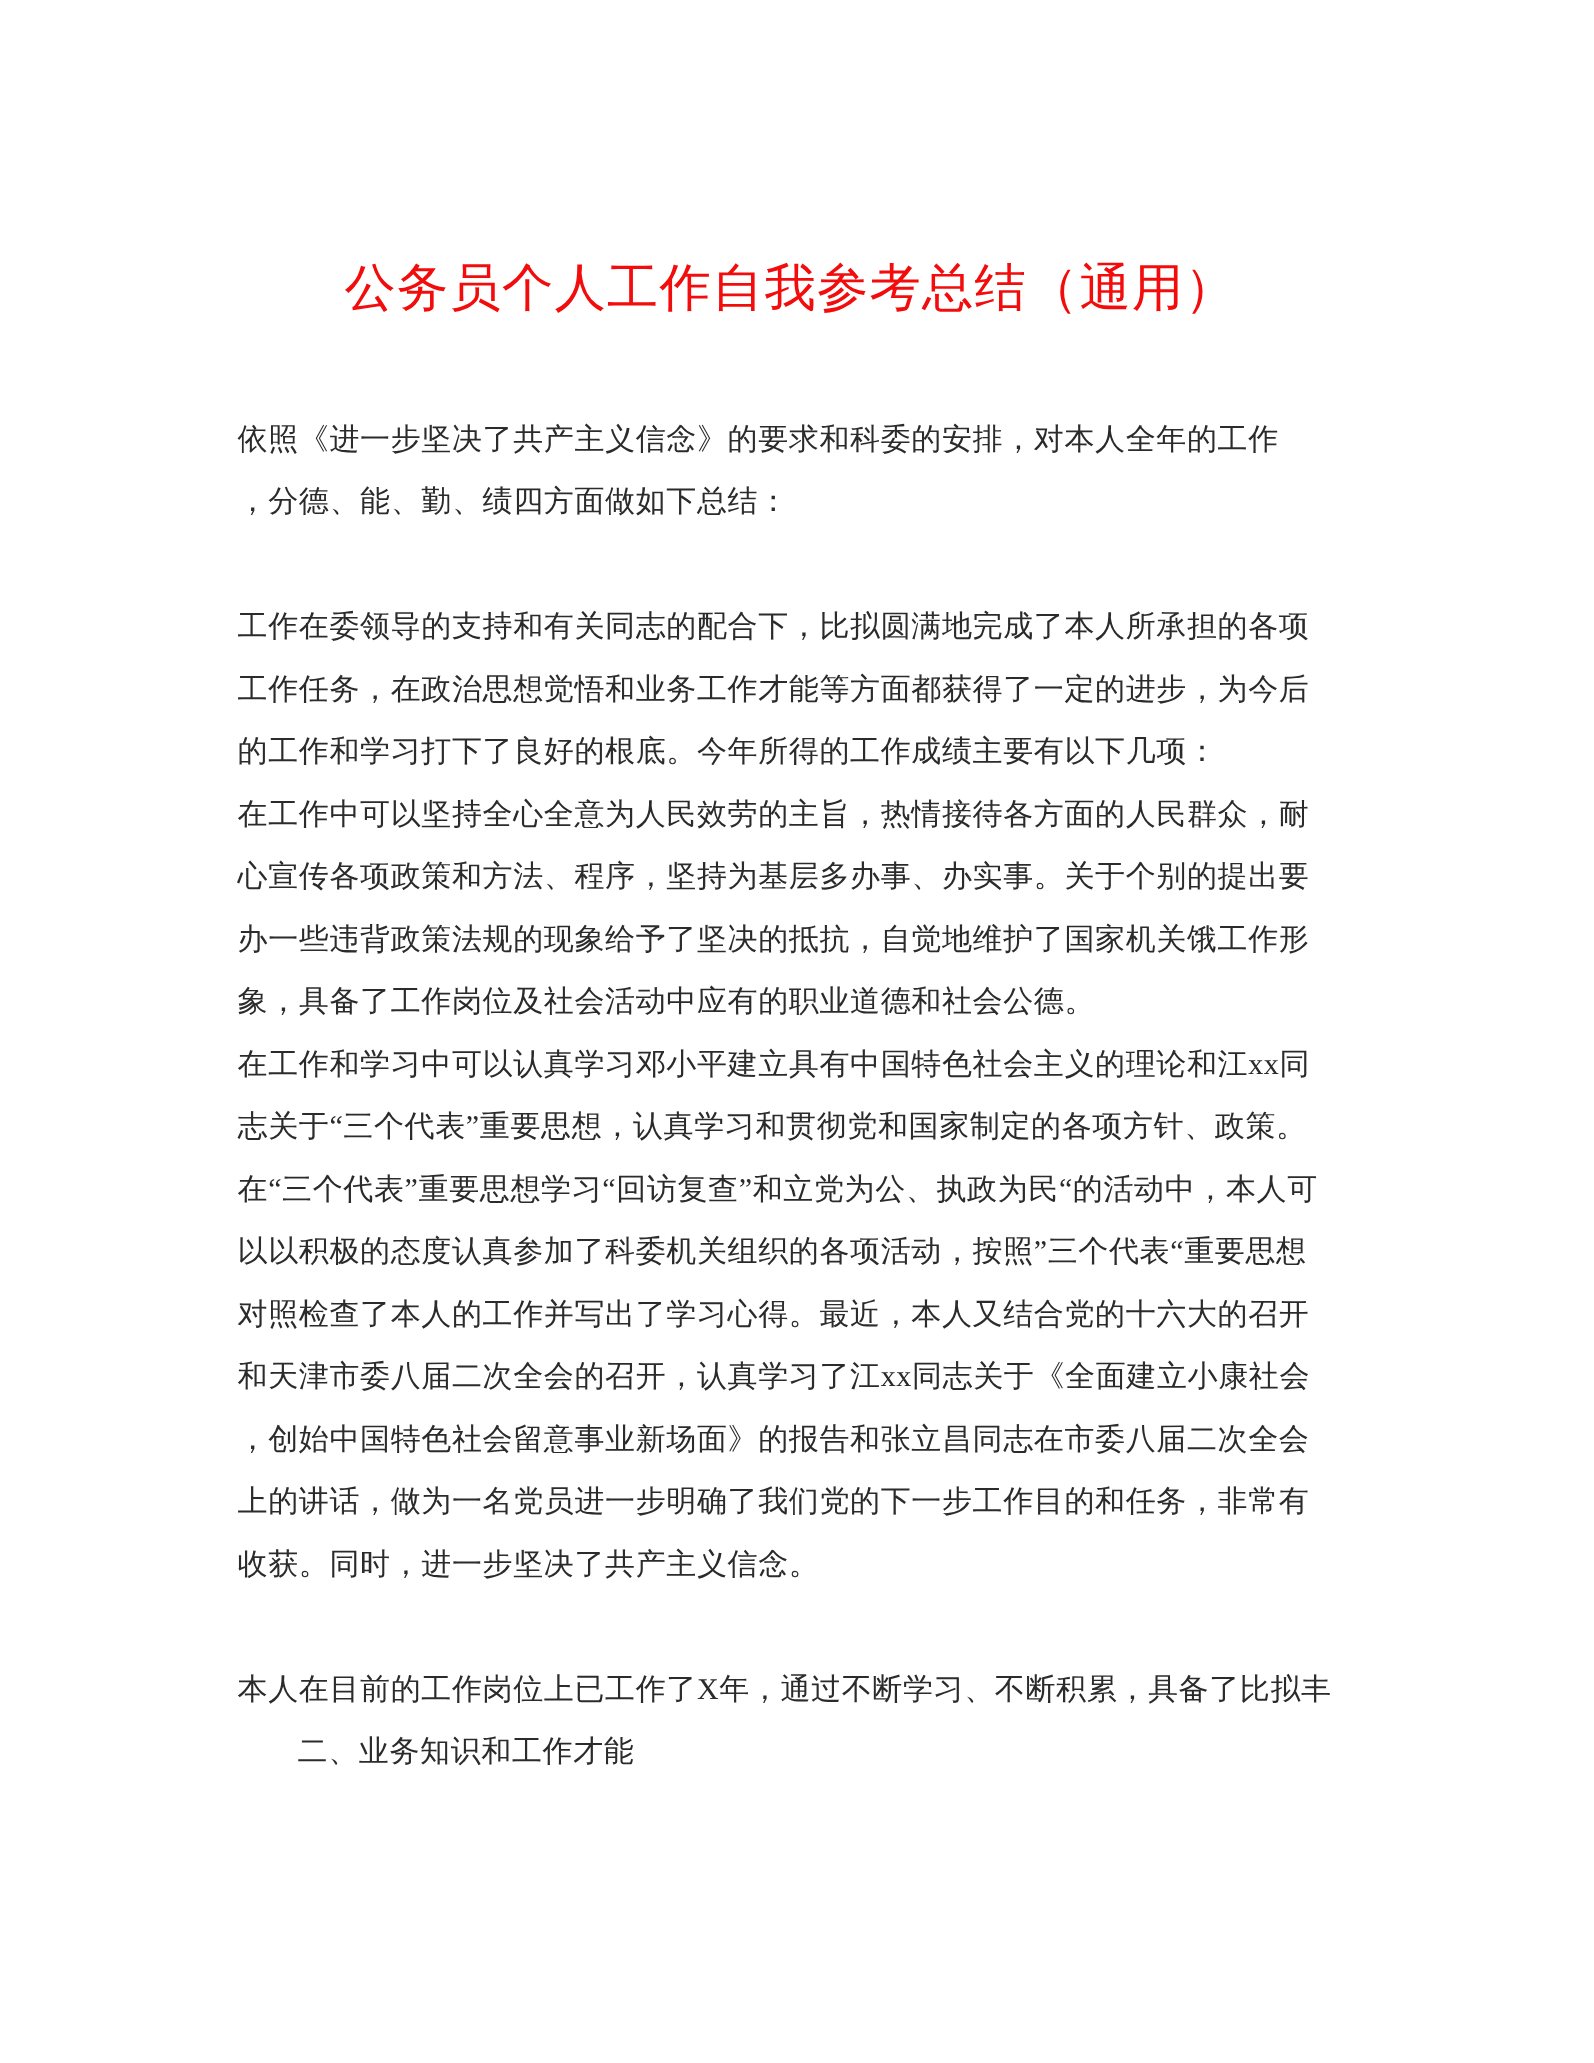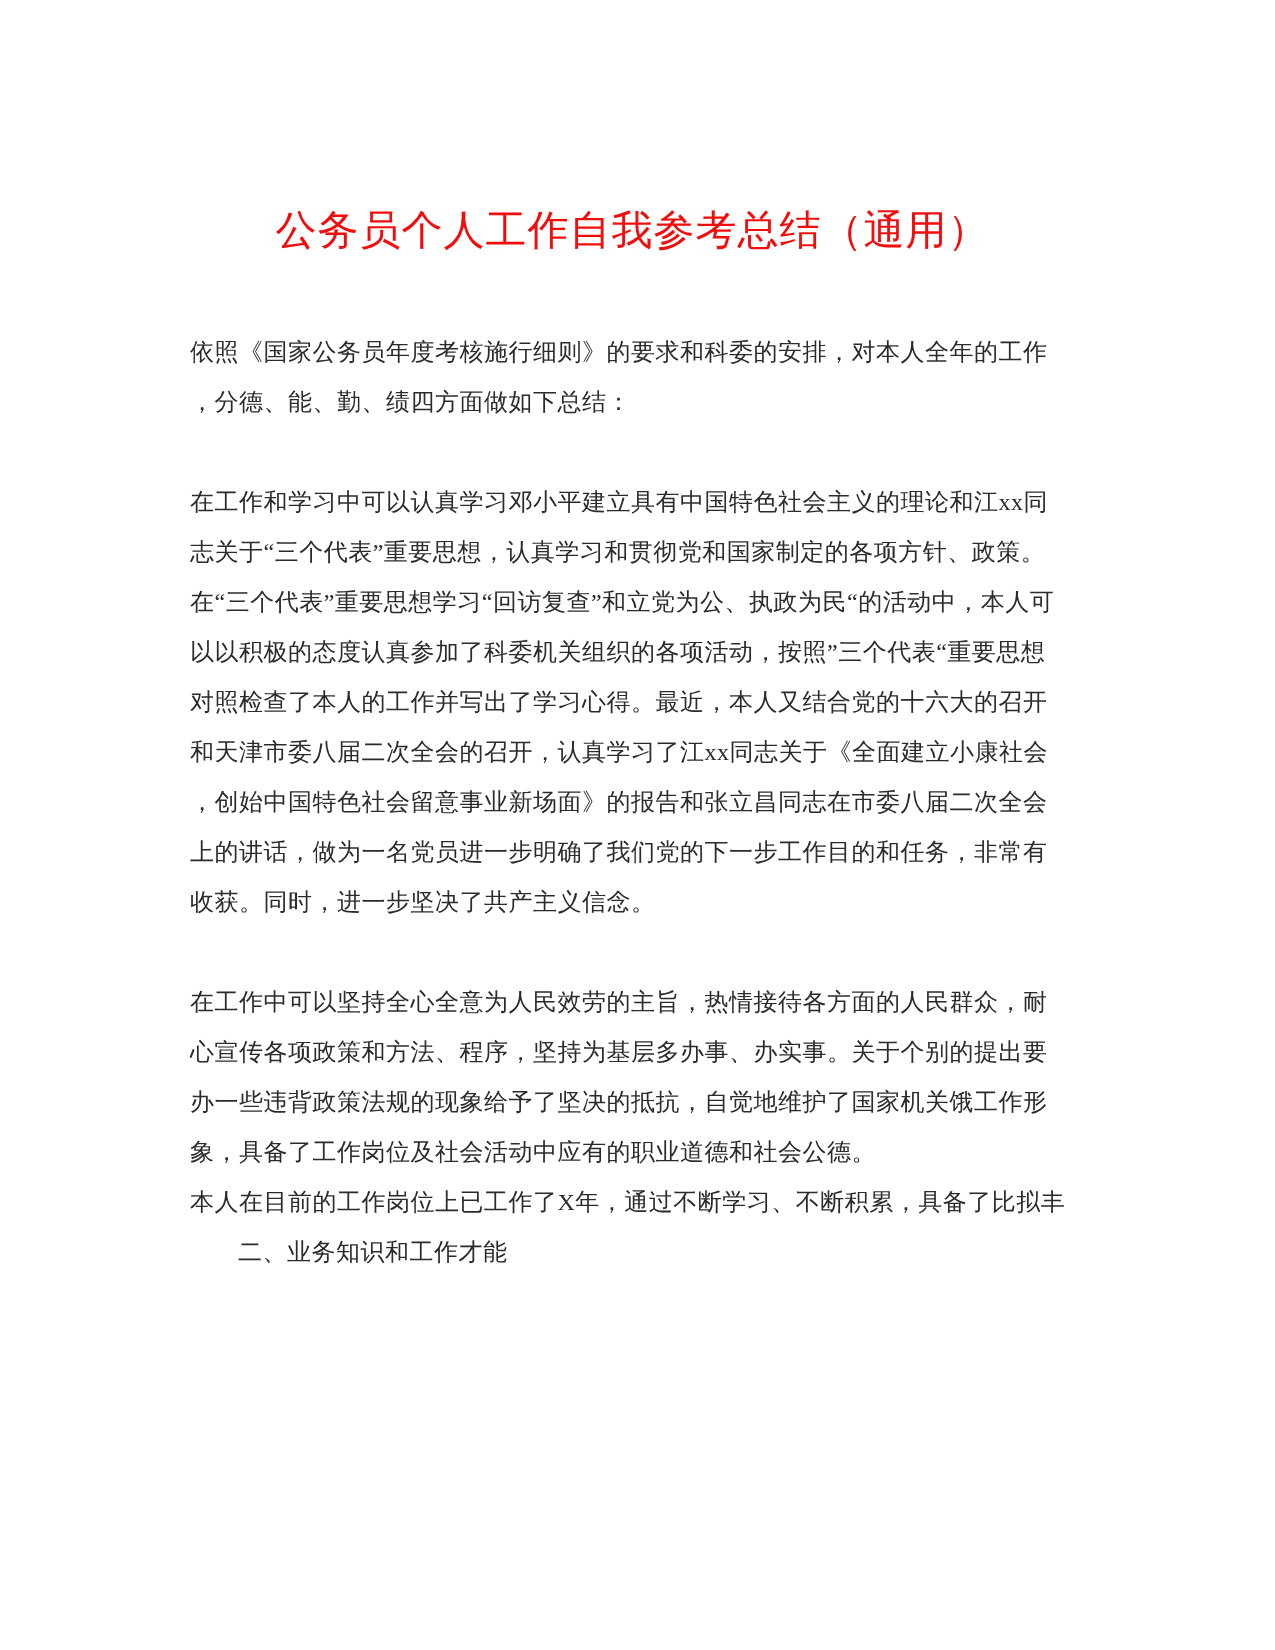--- a/index.html
+++ b/index.html
@@ -43,36 +43,39 @@
   .heading {
     text-indent: 2em; 
   }
 </style>
 </head>
 <body>
 
 <div class="page" style="background: rgb(255, 255, 255); margin-top: 48px;">
   <h1 class="doc-title" style="color: rgb(242, 12, 12);">公务员个人工作自我参考总结（通用）</h1>
 
-  <p class="para gap">依照《国家公务员年度考核施行细则》的要求和科委的安排，对本人全年的工作
+  <p class="para gap">依照《进一步坚决了共产主义信念》的要求和科委的安排，对本人全年的工作
 ，分德、能、勤、绩四方面做如下总结：</p>
 
+  <p class="para">工作在委领导的支持和有关同志的配合下，比拟圆满地完成了本人所承担的各项
+工作任务，在政治思想觉悟和业务工作才能等方面都获得了一定的进步，为今后
+的工作和学习打下了良好的根底。今年所得的工作成绩主要有以下几项：</p>
 
+
+  <p class="para">在工作中可以坚持全心全意为人民效劳的主旨，热情接待各方面的人民群众，耐
+心宣传各项政策和方法、程序，坚持为基层多办事、办实事。关于个别的提出要
+办一些违背政策法规的现象给予了坚决的抵抗，自觉地维护了国家机关饿工作形
+象，具备了工作岗位及社会活动中应有的职业道德和社会公德。</p>
 
   <p class="para gap">在工作和学习中可以认真学习邓小平建立具有中国特色社会主义的理论和江xx同
 志关于“三个代表”重要思想，认真学习和贯彻党和国家制定的各项方针、政策。
 在“三个代表”重要思想学习“回访复查”和立党为公、执政为民“的活动中，本人可
 以以积极的态度认真参加了科委机关组织的各项活动，按照”三个代表“重要思想
 对照检查了本人的工作并写出了学习心得。最近，本人又结合党的十六大的召开
 和天津市委八届二次全会的召开，认真学习了江xx同志关于《全面建立小康社会
 ，创始中国特色社会留意事业新场面》的报告和张立昌同志在市委八届二次全会
 上的讲话，做为一名党员进一步明确了我们党的下一步工作目的和任务，非常有
 收获。同时，进一步坚决了共产主义信念。</p>
 
-  <p class="para">在工作中可以坚持全心全意为人民效劳的主旨，热情接待各方面的人民群众，耐
-心宣传各项政策和方法、程序，坚持为基层多办事、办实事。关于个别的提出要
-办一些违背政策法规的现象给予了坚决的抵抗，自觉地维护了国家机关饿工作形
-象，具备了工作岗位及社会活动中应有的职业道德和社会公德。</p>
-
   <p class="para">本人在目前的工作岗位上已工作了X年，通过不断学习、不断积累，具备了比拟丰</p>
 
   <p class="para heading gap">二、业务知识和工作才能</p>
 </div>
 
 </body></html>

